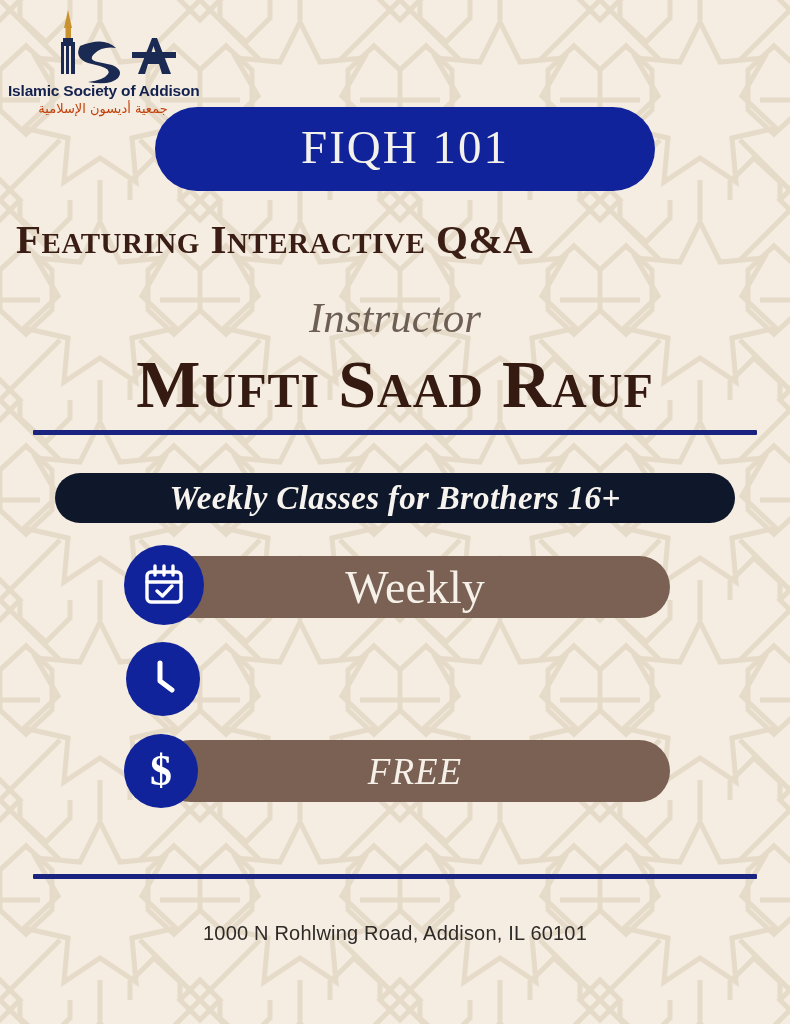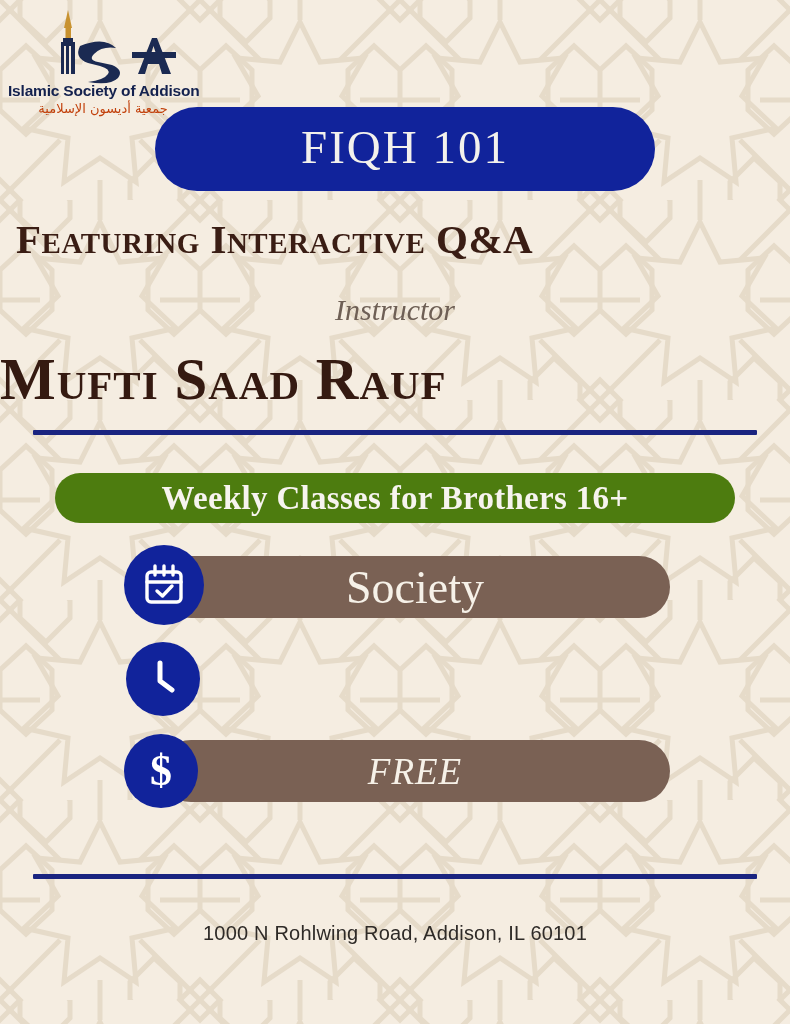--- a/index.html
+++ b/index.html
@@ -113,32 +113,32 @@
 
   
   .instructor-label {
     position:absolute;
     top:293px;
     left:0;
     width:100%;
     text-align:center;
     font-family:"Liberation Serif", serif;
     font-style:italic;
-    font-size:30px;
+    font-size:43px;
     color:#6e5f55;
   }
   .instructor-name {
     position:absolute;
     top:345px;
     left:0;
     width:100%;
-    text-align:left;
+    text-align:center;
     font-family:"Liberation Serif", serif;
     font-weight:bold;
-    font-size:59px;
+    font-size:68px;
     color:#351a11;
     font-variant:small-caps;
     letter-spacing:1px;
   }
 
   
   .rule {
     position:absolute;
     left:33px;
     width:724px;
@@ -149,25 +149,26 @@
   .rule-top { top:430px; }
   .rule-bottom { top:874px; }
 
   
   .weekly-banner {
     position:absolute;
     left:55px;
     top:473px;
     width:680px;
     height:50px;
-    background:#4d7c0f;
+    background:#0f172a;
     border-radius:25px;
     display:flex;
     align-items:center;
     justify-content:center;
+    font-style:italic;
   }
   .weekly-banner-text {
     font-family:"Liberation Serif", serif;
     font-weight:bold;
     font-size:33px;
     color:#f7f4ef;
     letter-spacing:0.3px;
     white-space:nowrap;
   }
 
@@ -299,21 +300,21 @@
     <div class="rule rule-top"></div>
 
     <div class="weekly-banner">
       <span class="weekly-banner-text">Weekly Classes for Brothers 16+</span>
     </div>
 
     <div class="info-rows">
 
       <div class="info-row row-mondays">
         <div class="info-pill">
-          <span class="info-pill-text">Society</span>
+          <span class="info-pill-text">Weekly</span>
         </div>
         <div class="icon-badge">
           <svg width="48" height="48" viewBox="0 0 48 48" aria-hidden="true">
             <g fill="none" stroke="#ffffff" stroke-width="3.4" stroke-linecap="round" stroke-linejoin="round">
               <rect x="7" y="11" width="34" height="30" rx="4"></rect>
               <line x1="7" y1="21" x2="41" y2="21"></line>
               <line x1="15" y1="5" x2="15" y2="14"></line>
               <line x1="24" y1="5" x2="24" y2="14"></line>
               <line x1="33" y1="5" x2="33" y2="14"></line>
               <polyline points="17,30 22.5,35 32,25"></polyline>

